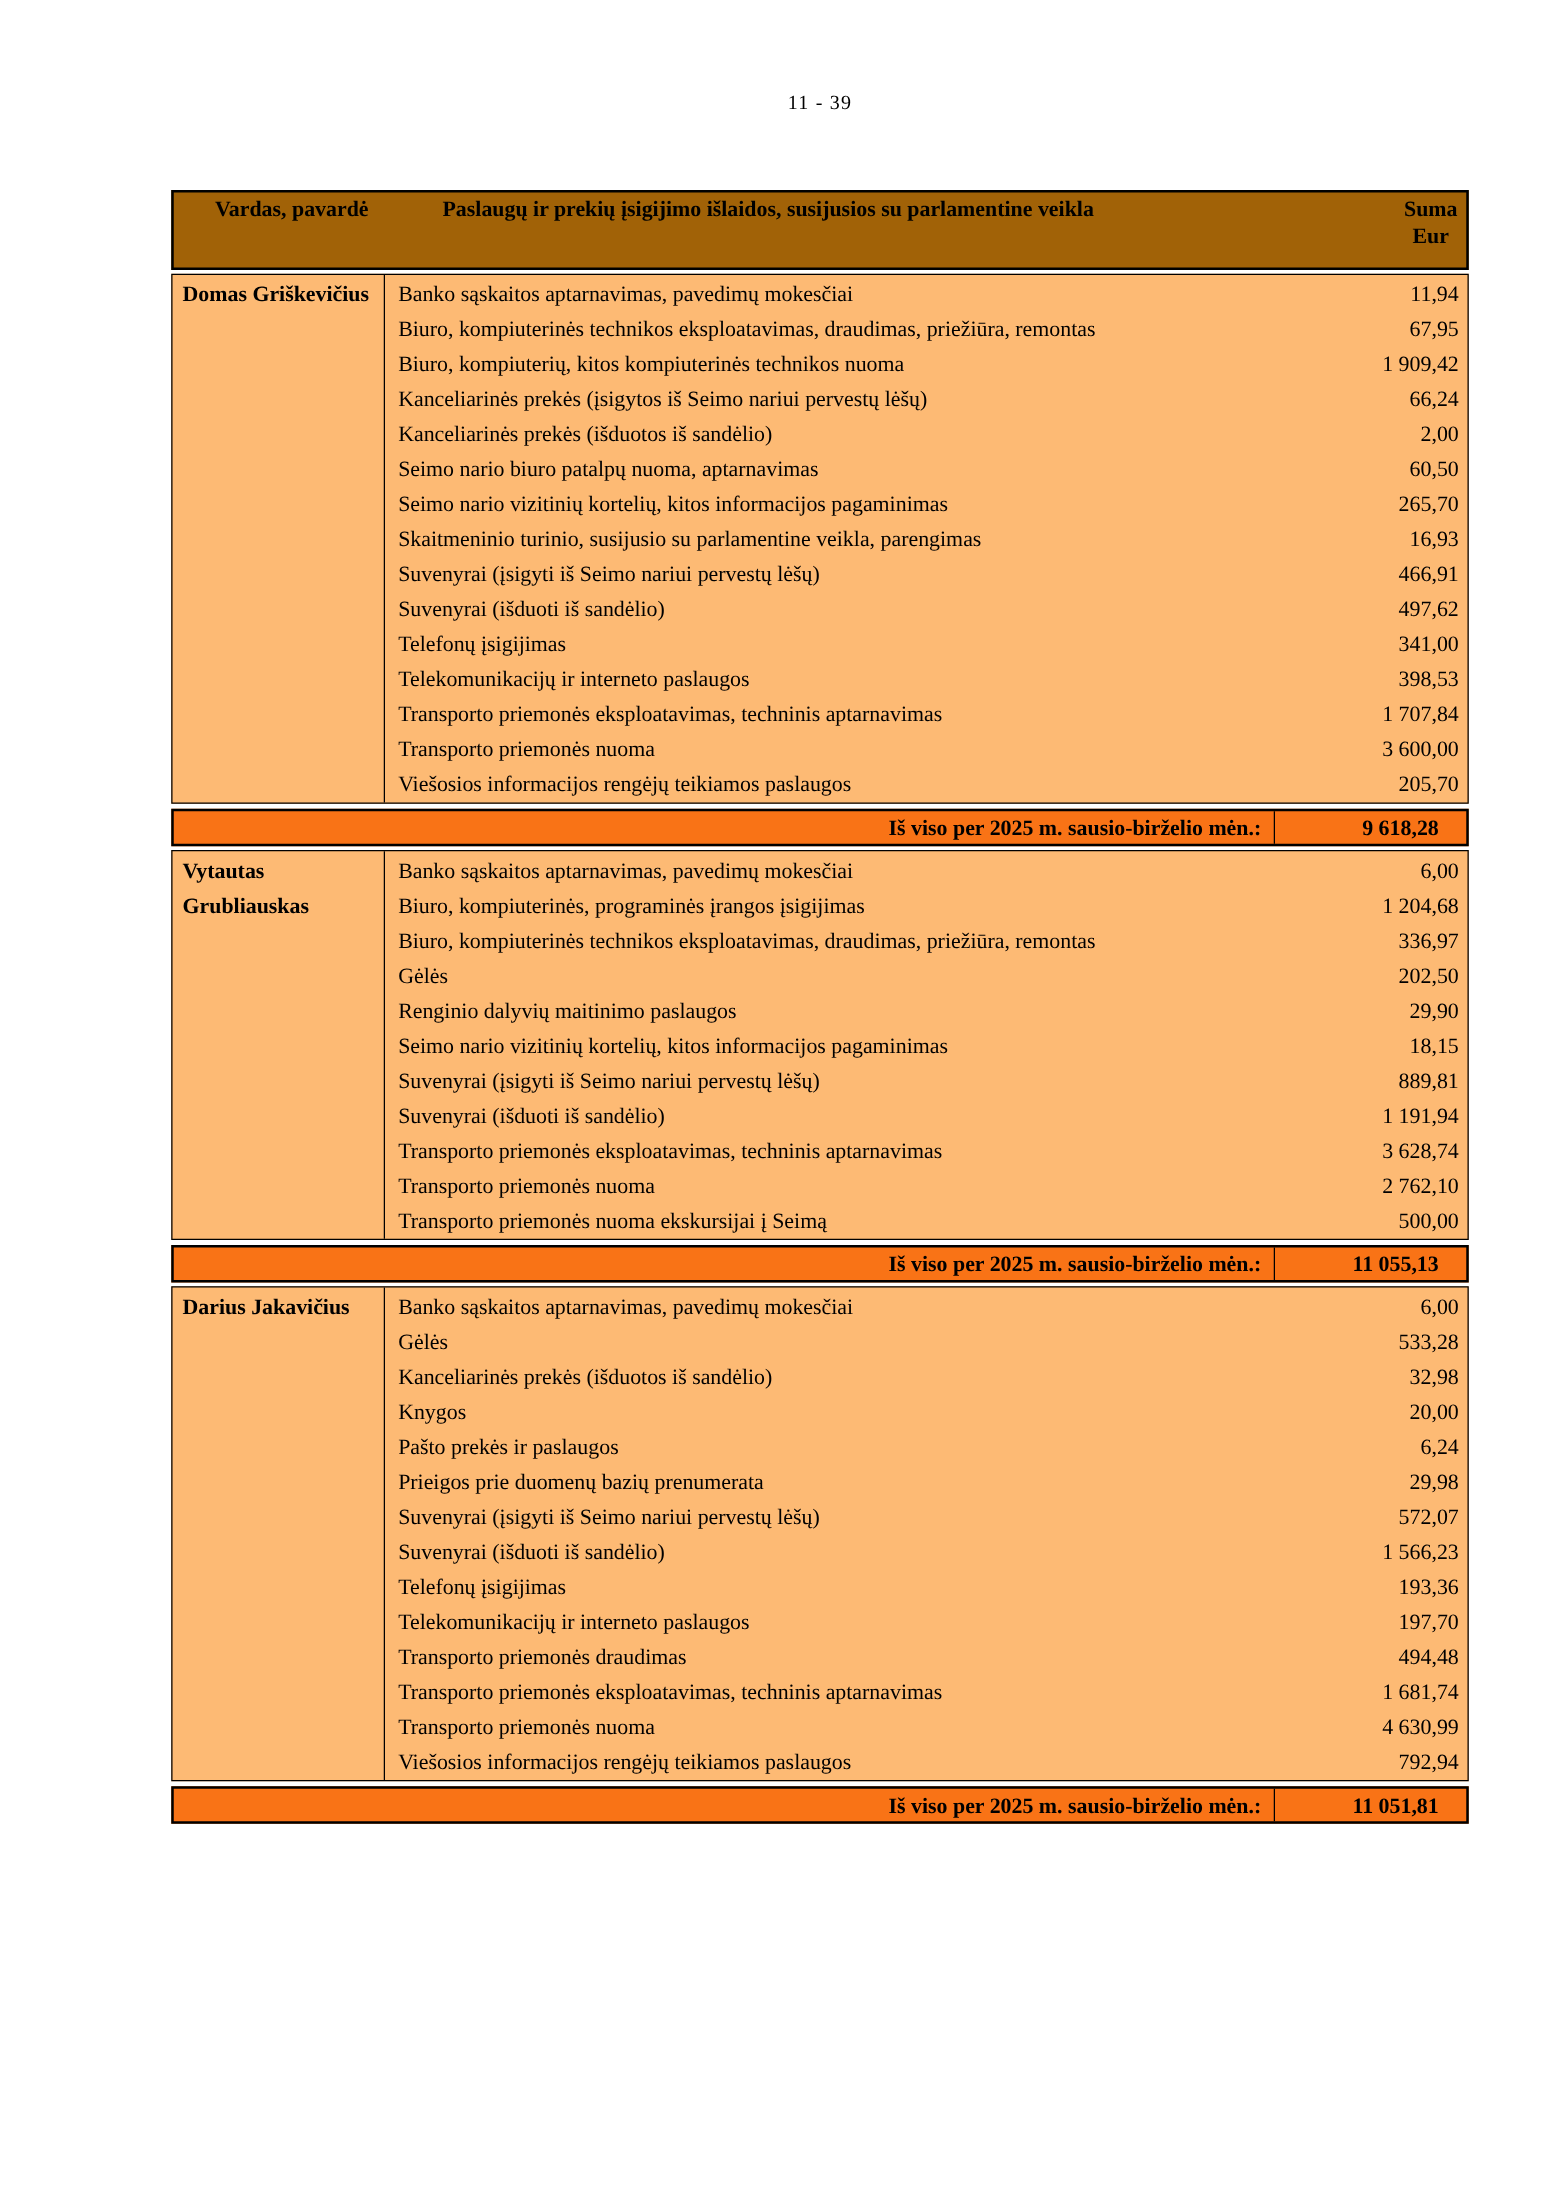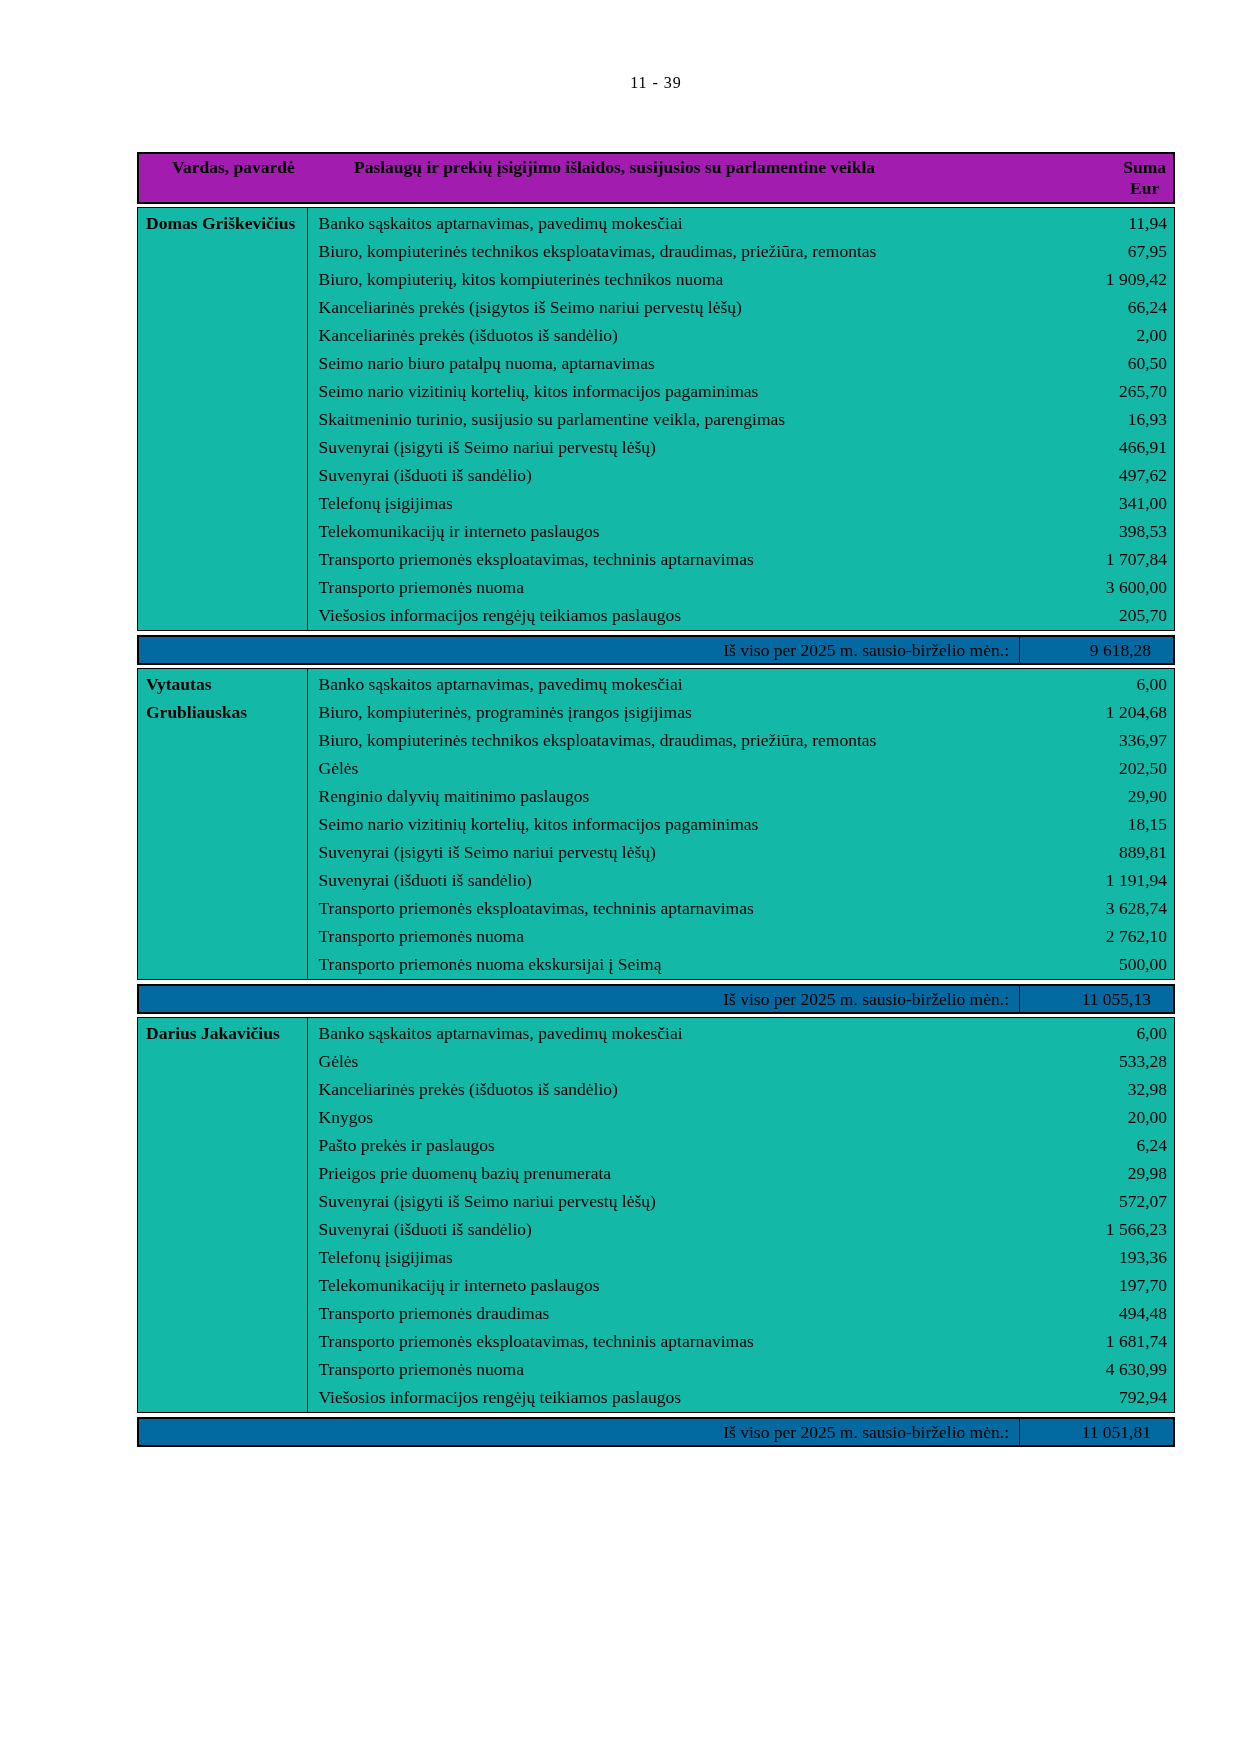--- a/index.html
+++ b/index.html
@@ -16,37 +16,37 @@
     text-align: center;
     font-size: 16px;
     letter-spacing: 1px;
   }
   .doc-table {
     position: absolute;
     left: 137px; top: 152px; width: 1038px;
   }
   .header-bar {
     position: relative;
-    height: 52px;
-    background: #a21caf;
+    height: 64px;
+    background: #a16207;
     border: 2px solid #000;
     font-weight: bold;
     font-size: 17.5px;
   }
   .header-col1 { position: absolute; left: 33px; top: 3px; white-space: nowrap; }
   .header-col2 { position: absolute; left: 215px; top: 3px; white-space: nowrap; }
   .header-col3 {
     position: absolute; right: 7px; top: 3px;
     text-align: center; line-height: 21px;
   }
   .gap3 { height: 3px; }
   .body-box {
     position: relative;
     border: 1.5px solid #000;
-    background: #14b8a6;
+    background: #fdba74;
   }
   .name-col {
     position: absolute;
     left: 0; top: 0; bottom: 0;
     width: 170px;
     border-right: 1.5px solid #000;
     padding: 1px 4px 0 8px;
     font-weight: bold;
     font-size: 17.5px;
     line-height: 28px;
@@ -58,24 +58,24 @@
     align-items: baseline;
     height: 28px;
     line-height: 28px;
     font-size: 17.5px;
   }
   .desc { flex: 1; padding-left: 9px; white-space: nowrap; overflow: hidden; }
   .val { white-space: nowrap; padding-right: 7px; text-align: left; }
   .total-bar {
     position: relative;
     height: 30px;
-    background: #0369a1;
+    background: #f97316;
     border: 2px solid #000;
     display: flex;
-    font-weight: normal;
+    font-weight: bold;
     font-size: 17.5px;
     line-height: 26px;
   }
   .total-label {
     width: 881px;
     border-right: 1.5px solid #000;
     text-align: right;
     padding-right: 10px;
     white-space: nowrap;
   }

